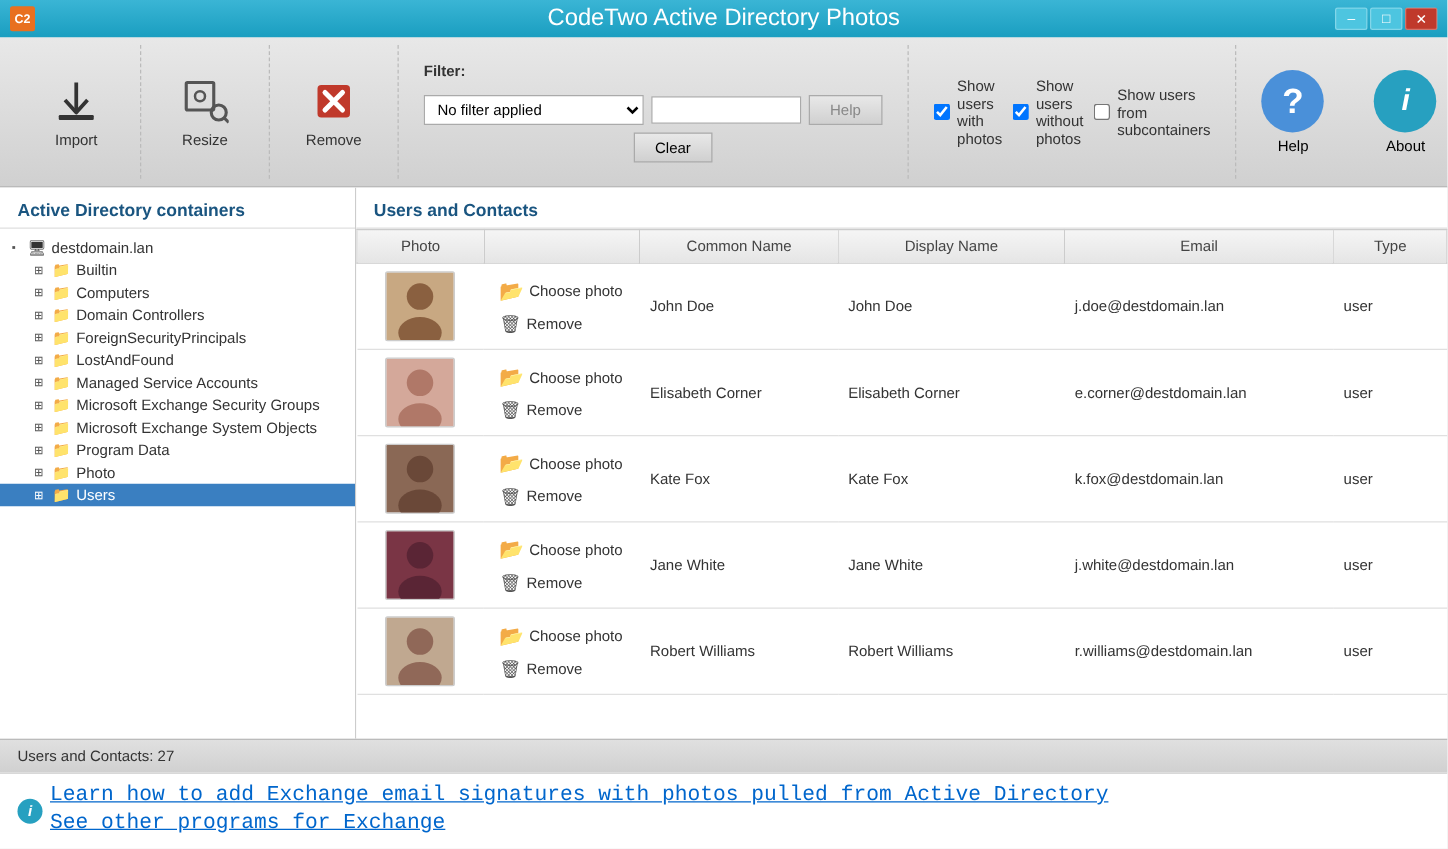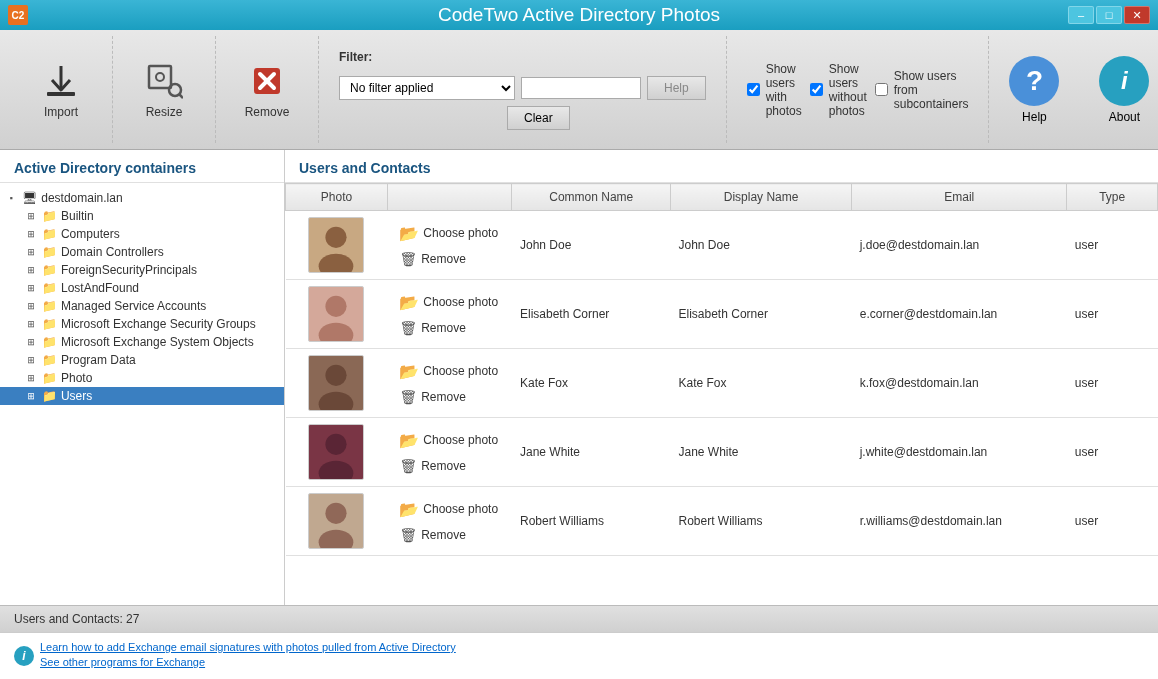--- a/index.html
+++ b/index.html
@@ -340,24 +340,25 @@
     
     .footer {
       background: white;
       border-top: 1px solid #ccc;
       padding: 8px 14px;
       flex-shrink: 0;
     }
     .footer-link {
       color: #0066cc;
       text-decoration: underline;
-      font-size: 11px;
+      font-size: 17px;
       cursor: pointer;
       display: block;
       margin-bottom: 3px;
+      font-family: Liberation Mono, monospace;
     }
     .footer-icon {
       display: inline-block;
       width: 20px; height: 20px;
       background: #27a0c0;
       border-radius: 50%;
       color: white;
       font-size: 12px;
       font-weight: bold;
       font-style: italic;

